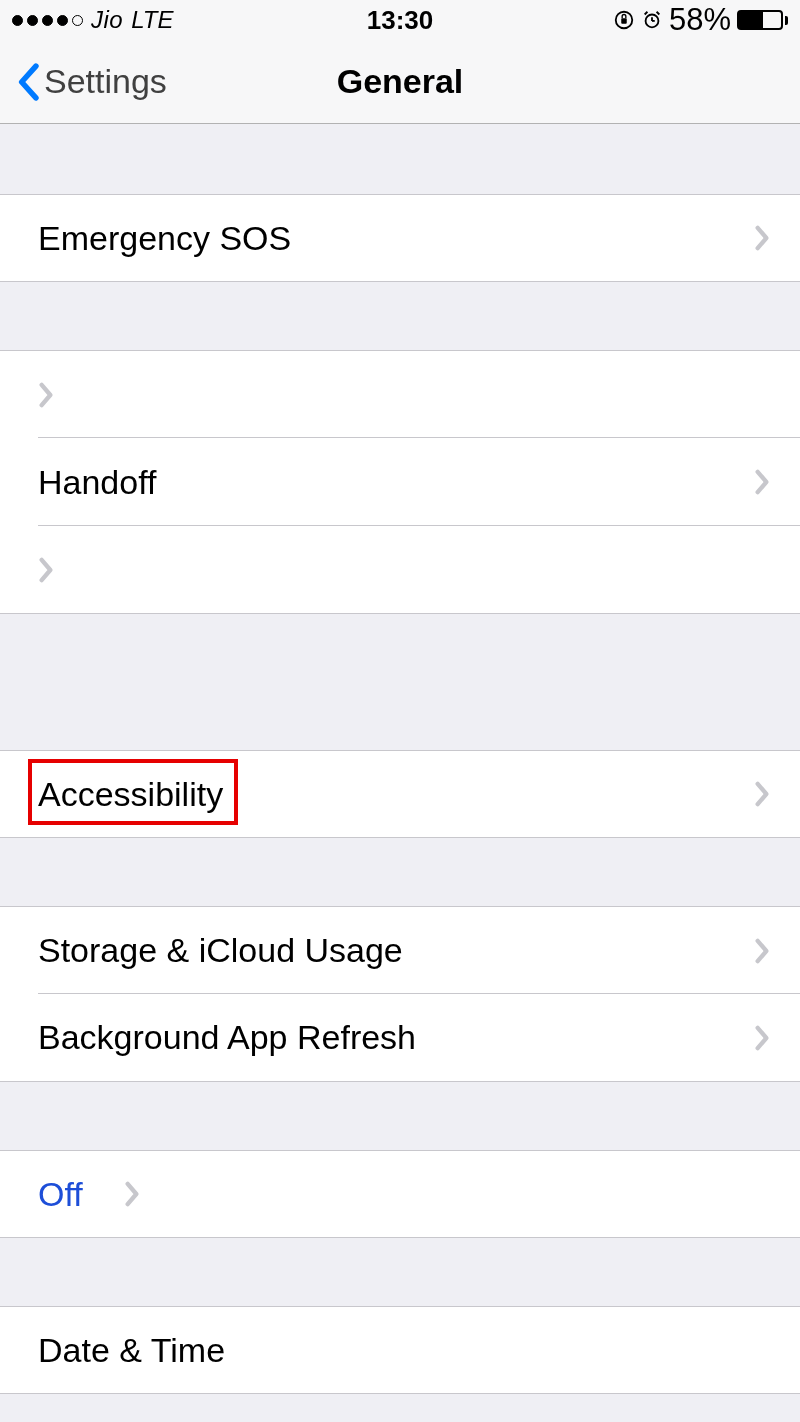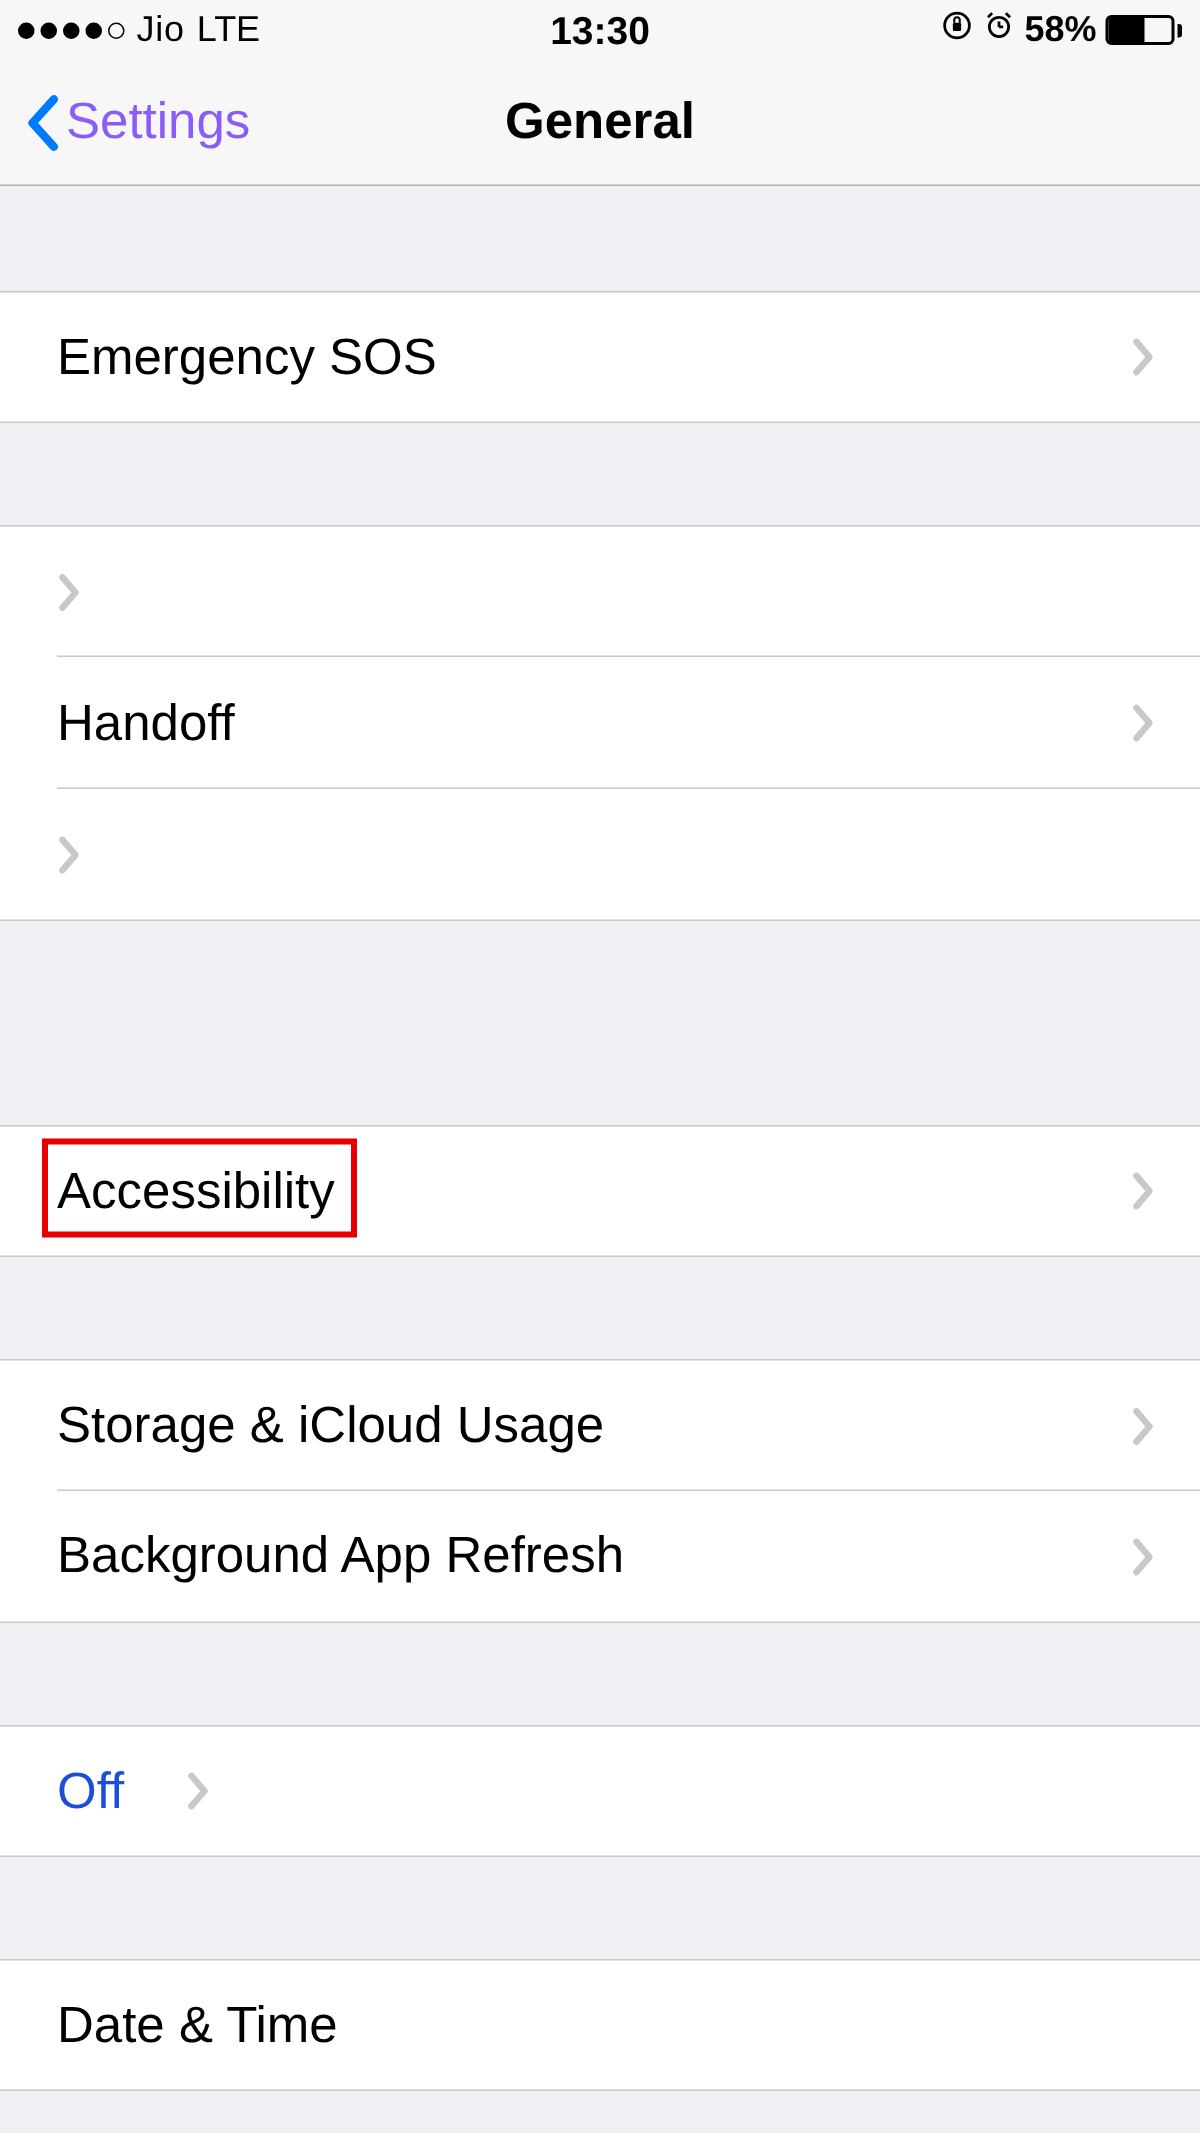--- a/index.html
+++ b/index.html
@@ -17,28 +17,28 @@
     .status-bar {
       height: 40px;
       display: flex;
       align-items: center;
       justify-content: space-between;
       padding: 0 12px;
       background: #f7f7f8;
       font-size: 24px;
       font-weight: 400;
     }
-    .status-left { display: flex; gap: 8px; }
+    .status-left { display: flex; gap: 8px; font-style: italic; }
     .signal-dots { display: flex; gap: 4px; align-items: center; }
     .dot { width: 11px; height: 11px; border-radius: 50%; border: 1.5px solid #000; }
     .dot.filled { background: #000; }
     .carrier { font-size: 24px; letter-spacing: 0.5px; }
     .network { font-size: 24px; }
     .status-center { font-size: 26px; font-weight: 600; position: absolute; left: 50%; transform: translateX(-50%); }
-    .status-right { display: flex; gap: 6px; font-size: 24px; font-weight: bold; }
+    .status-right { display: flex; align-items: center; gap: 6px; font-size: 31px; }
     .lock-icon, .alarm-icon { display: inline-flex; }
     .battery { display: flex; align-items: center; gap: 2px; }
     .battery-body {
       width: 46px; height: 20px; border: 2px solid #000; border-radius: 4px;
       position: relative; display: flex; align-items: center;
     }
     .battery-fill { height: 100%; background: #000; width: 58%; }
     .battery-tip { width: 3px; height: 9px; background: #000; border-radius: 0 2px 2px 0; }
 
     
@@ -46,21 +46,21 @@
       height: 84px;
       background: #f7f7f8;
       border-bottom: 1px solid #b2b2b2;
       display: flex;
       align-items: center;
       position: relative;
       padding: 0 16px;
     }
     .back-button {
       display: flex; align-items: center; gap: 4px;
-      color: #8b5cf6; font-size: 34px; font-weight: 400;
+      color: #404040; font-size: 34px; font-weight: 400;
     }
     .back-chevron { display: inline-flex; }
     .nav-title {
       position: absolute; left: 50%; transform: translateX(-50%);
       font-size: 34px; font-weight: 600;
     }
 
     
     .group-gap { height: 68px; }
     .group-gap.first { height: 70px; }

